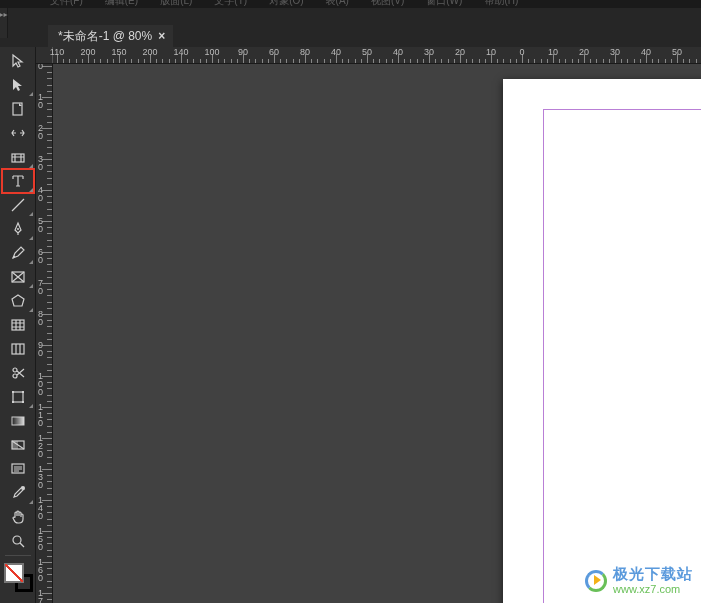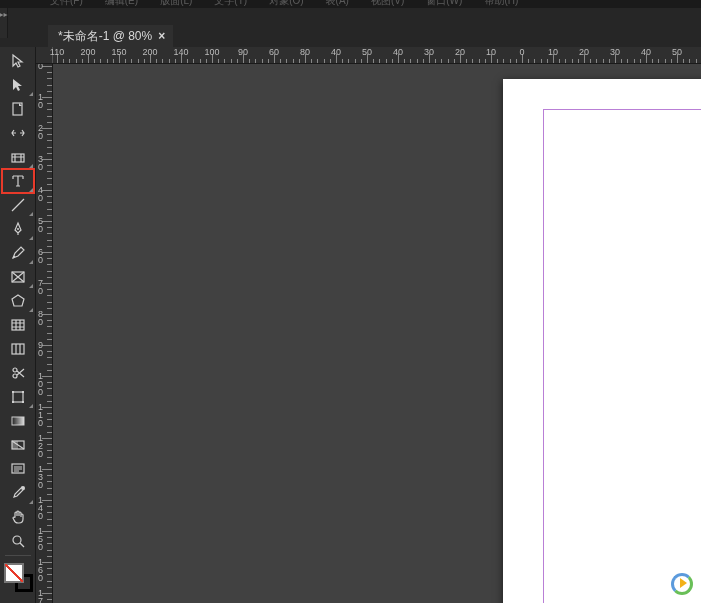--- a/index.html
+++ b/index.html
@@ -603,13 +603,17 @@
     <div class="vtick" style="top: 535.2px;"></div>
   </div>
 
 <div class="canvas-area">
   <div class="pasteboard"></div>
   <div class="text-frame"></div>
 </div>
 
 <div class="watermark">
   <div class="wm-logo"></div>
+  <div class="wm-text">
+    <span class="wm-title">极光下载站</span>
+    <span class="wm-url">www.xz7.com</span>
+  </div>
 </div>
 
 </body></html>

